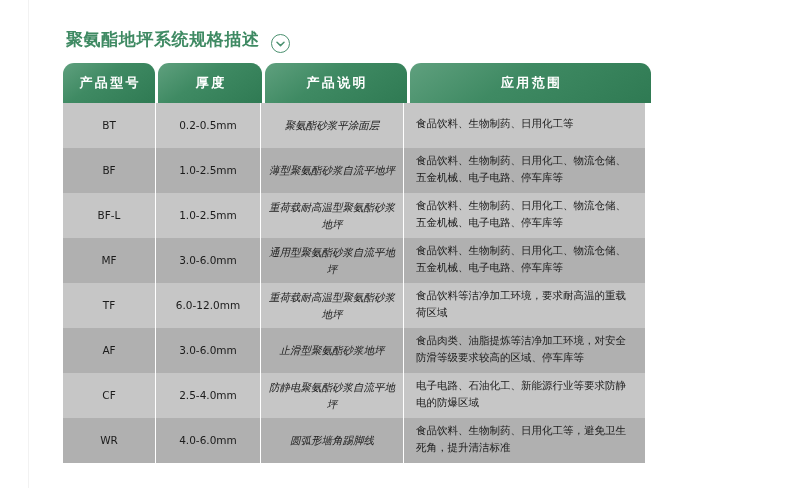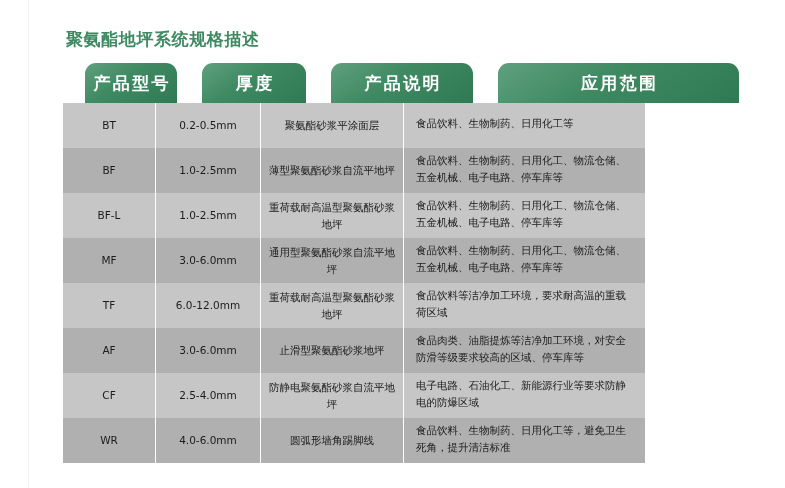--- a/index.html
+++ b/index.html
@@ -33,21 +33,20 @@
 
   
   .title-row {
     position: absolute;
     left: 66px;
     top: 25px;
     display: flex;
     align-items: flex-end;
     gap: 11px;
     height: 28px;
-    flex-direction: column;
   }
   .title-text {
     font-size: 17px;
     font-weight: bold;
     color: #3f8a63;
     letter-spacing: 0.6px;
     line-height: 28px;
     white-space: nowrap;
   }
   .chevron-circle {
@@ -73,29 +72,28 @@
 
   .thead {
     display: flex;
     gap: 3px;
     height: 40px;
   }
   .th {
     background: linear-gradient(145deg, #5fa07e 0%, #3f8a63 42%, #2f7a53 100%);
     border-radius: 11px 11px 0 0;
     color: #ffffff;
-    font-size: 17px;
+    font-size: 13px;
     font-weight: bold;
     letter-spacing: 2.3px;
     display: flex;
     align-items: center;
     justify-content: center;
     box-sizing: border-box;
     text-indent: 2.3px;
-    margin-left: 22px;
   }
 
   .tbody { width: 100%; }
 
   .tr {
     display: flex;
     gap: 1px;
     min-height: 45px;
     box-sizing: border-box;
   }
@@ -112,21 +110,21 @@
   }
   .td.center { justify-content: center; text-align: center; }
   .td.left   { justify-content: flex-start; text-align: left; padding: 0 10px 4px 12px; }
 
   
   .c1 { width: 92px;  flex: none; }
   .c2 { width: 104px; flex: none; }
   .c3 { width: 142px; flex: none; }
   .c4 { width: 241px; flex: none; }
 
-  .c3.center { padding: 0 5px; }
+  .c3.center { padding: 0 5px; font-style: italic; }
 </style>
 </head>
 <body>
 
 <div class="page">
 
   <div class="card-edge-left"></div>
 
   <div class="title-row">
     <div class="title-text">聚氨酯地坪系统规格描述</div>

